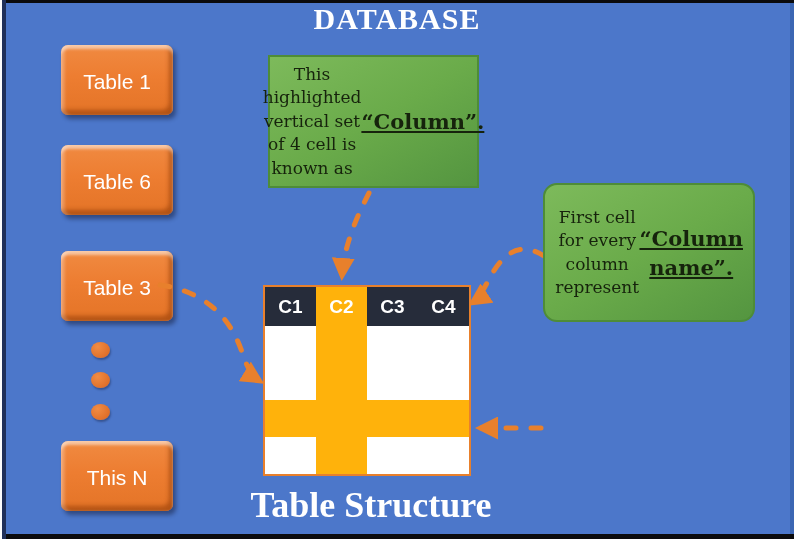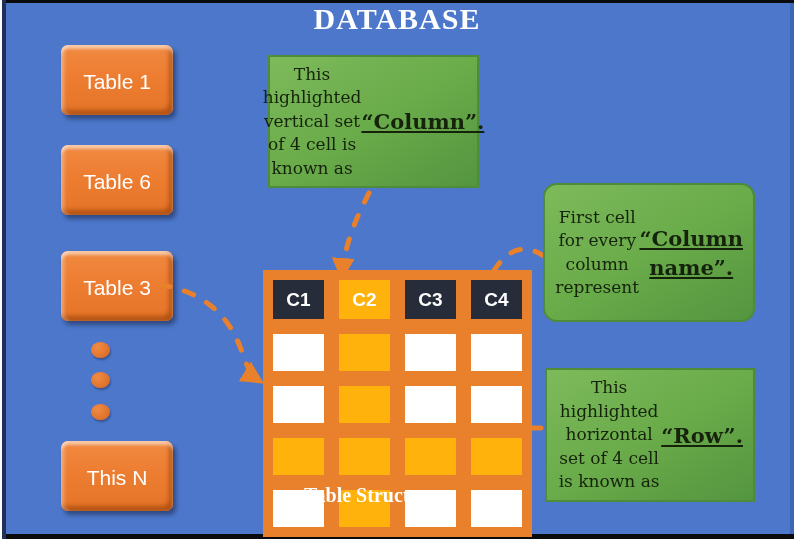--- a/index.html
+++ b/index.html
@@ -40,38 +40,38 @@
 
   .dot{
     position:absolute; left:91px; width:19px; height:16px; border-radius:50%;
     background:radial-gradient(circle at 35% 30%, #f08c44, #E0702A 70%, #c95f1d);
     box-shadow:1px 2px 2px rgba(15,20,45,.35);
   }
   .d1{top:342px}.d2{top:372px}.d3{top:404px}
 
   
   .grid{
-    position:absolute; left:263px; top:270px;
+    position:absolute; left:263px; top:285px;
     display:grid;
     grid-template-columns:repeat(4, 51px);
     grid-template-rows:39px repeat(4, 37px);
-    gap:15px; padding:10px; background:#E8802C;
+    gap:0; padding:2px; background:#E8802C;
   }
   .cell{background:#fff;}
   .cell.head{
     background:#262C3A; color:#fff; font-weight:bold; font-size:19px;
     display:flex; align-items:center; justify-content:center;
   }
   .cell.hl{background:#FFB20B;}
   .cell.head.hl{background:#FFB20B; color:#fff;}
 
   .caption{
     position:absolute; left:240px; top:484px; width:262px; text-align:center;
     color:#fff; font-family:"Liberation Serif", serif; font-weight:bold;
-    font-size:20px;
+    font-size:36px;
   }
 
   
   .callout{
     position:absolute; box-sizing:border-box;
     background:linear-gradient(150deg,#7dba5b 0%,#6aab4a 50%,#549540 100%);
     border:2px solid #4e8c38;
     color:#16230c; text-align:center;
     font-family:"DejaVu Serif", serif;
     display:flex; align-items:center; justify-content:center;
@@ -146,18 +146,14 @@
   <div class="caption">Table Structure</div>
 
   <div class="callout co1">
     <div>This highlighted vertical set of 4 cell is known as</div>
     <div class="emph">“Column”.</div>
   </div>
   <div class="callout co2">
     <div>First cell for every column represent</div>
     <div class="emph">“Column name”.</div>
   </div>
-  <div class="callout co3">
-    <div>This highlighted horizontal set of 4 cell is known as</div>
-    <div class="emph">“Row”.</div>
-  </div>
 
 </div>
 
 </body></html>

